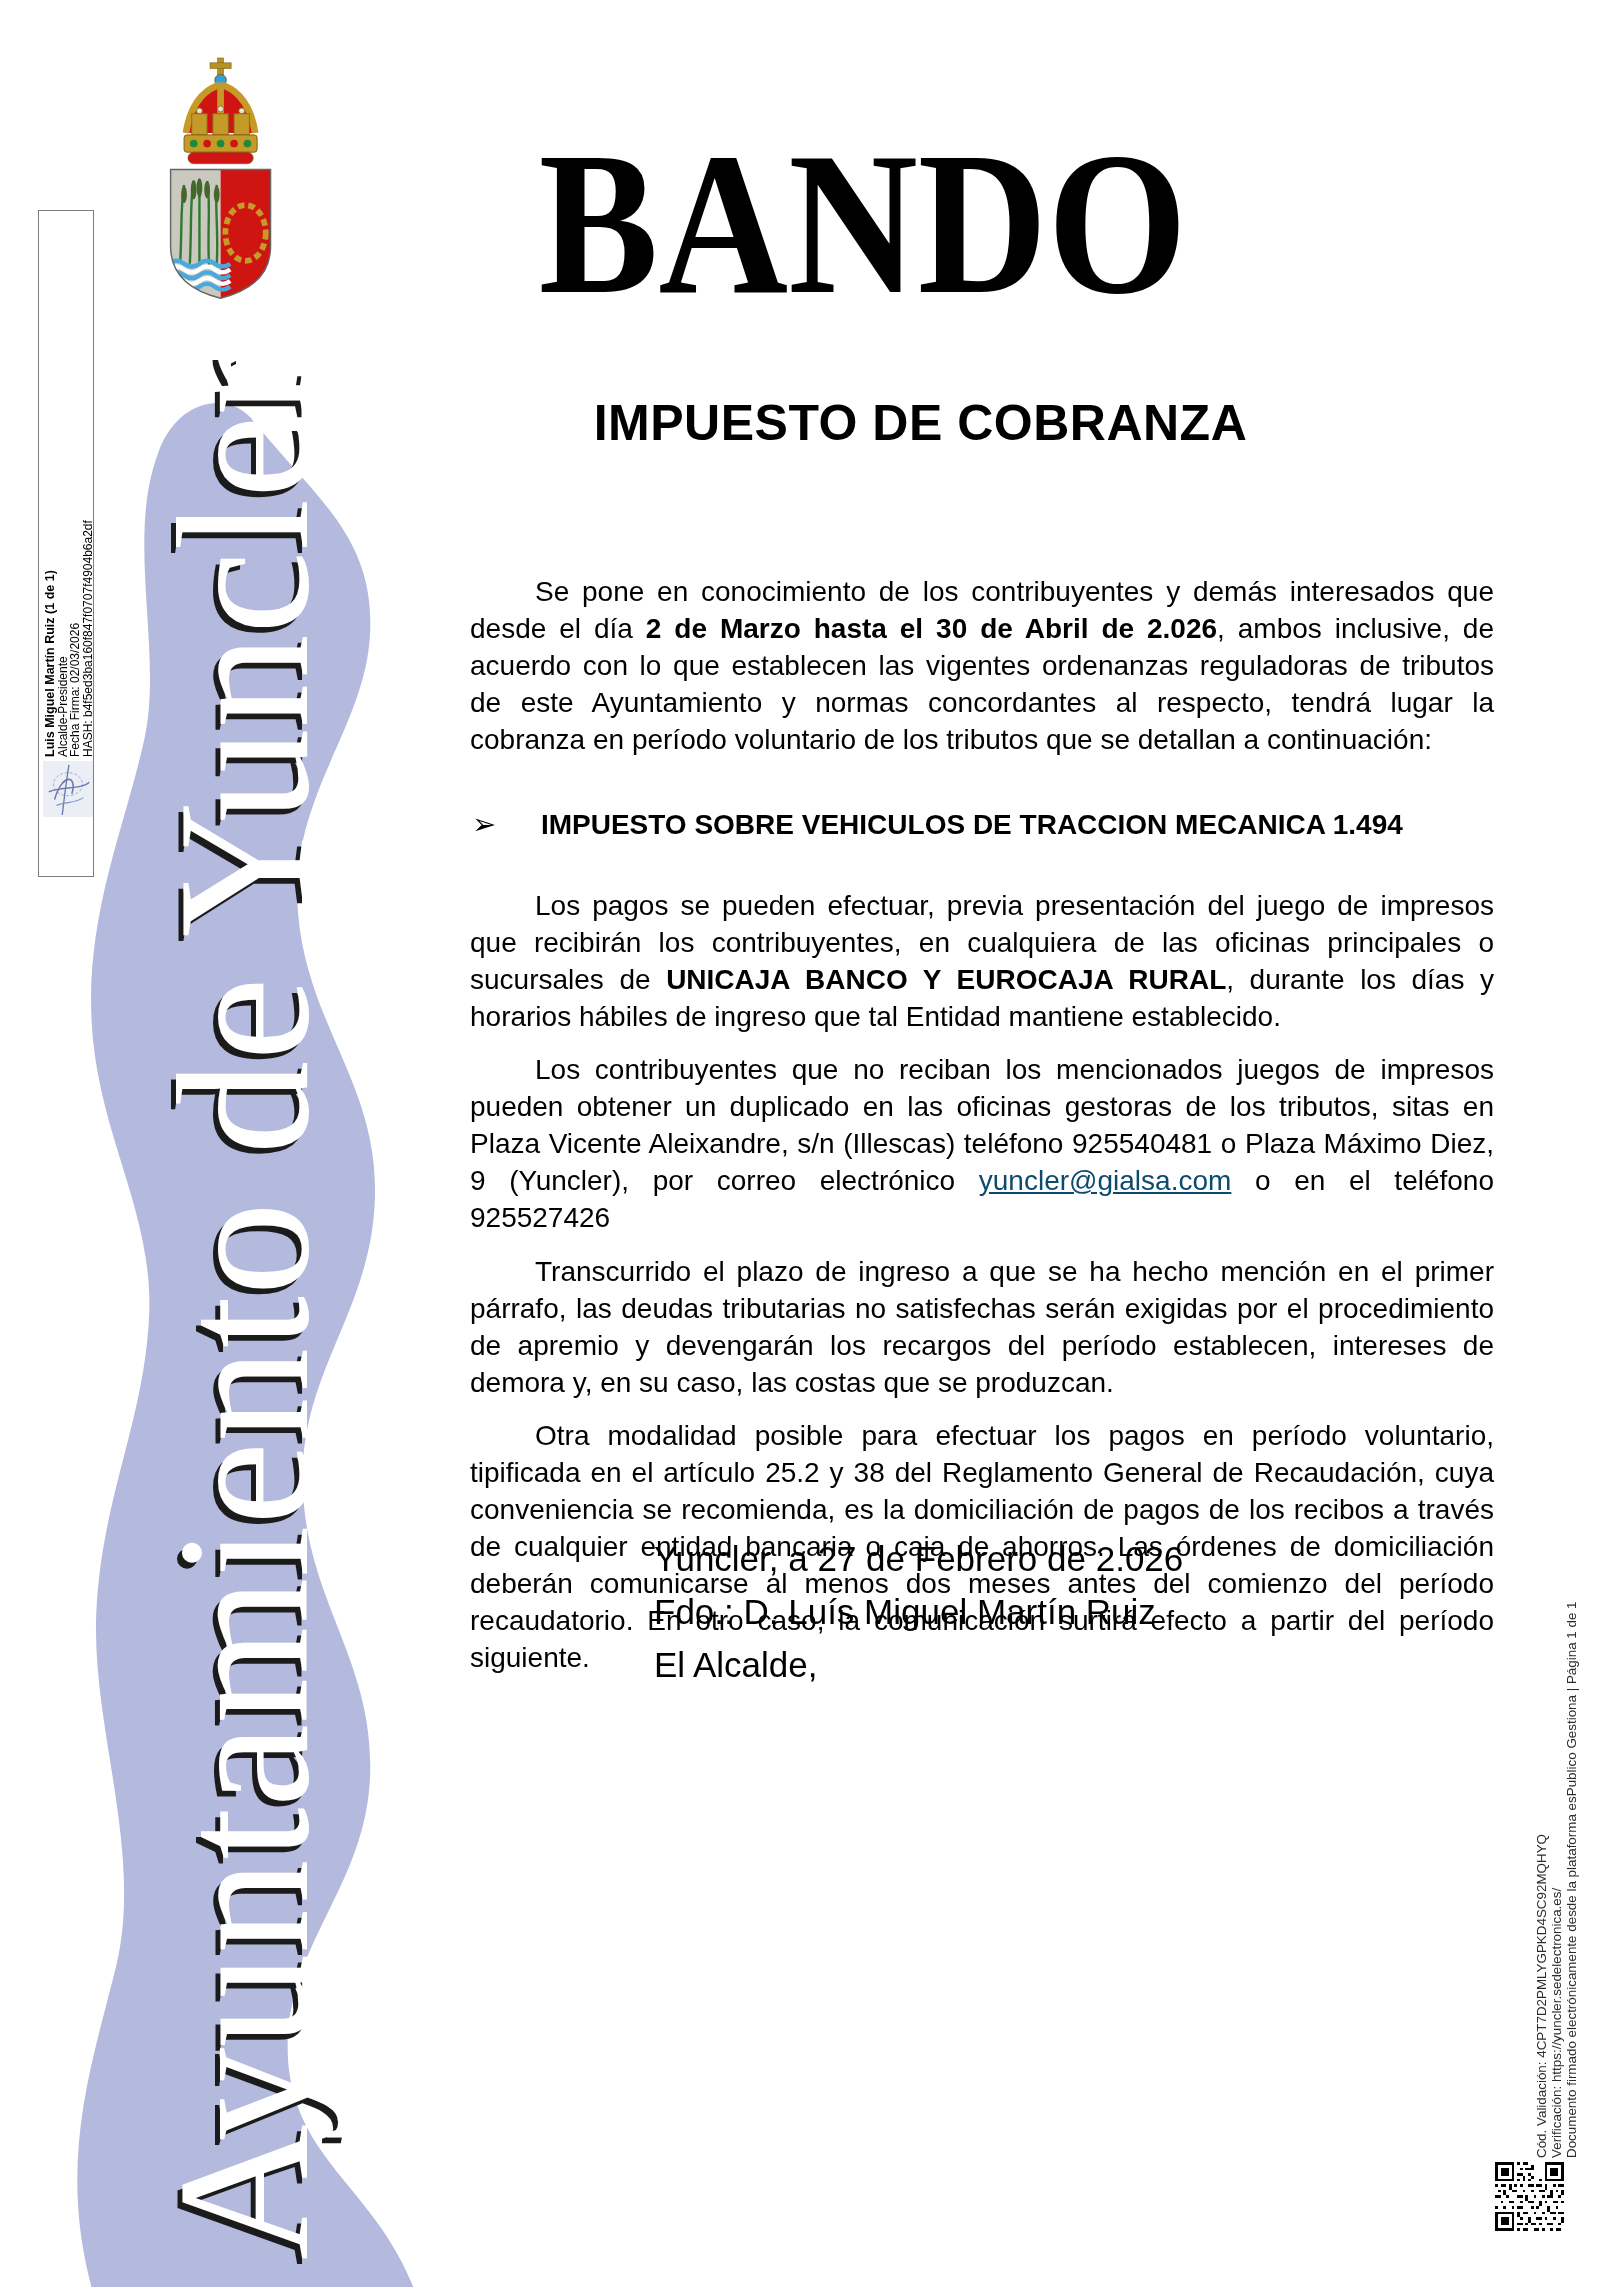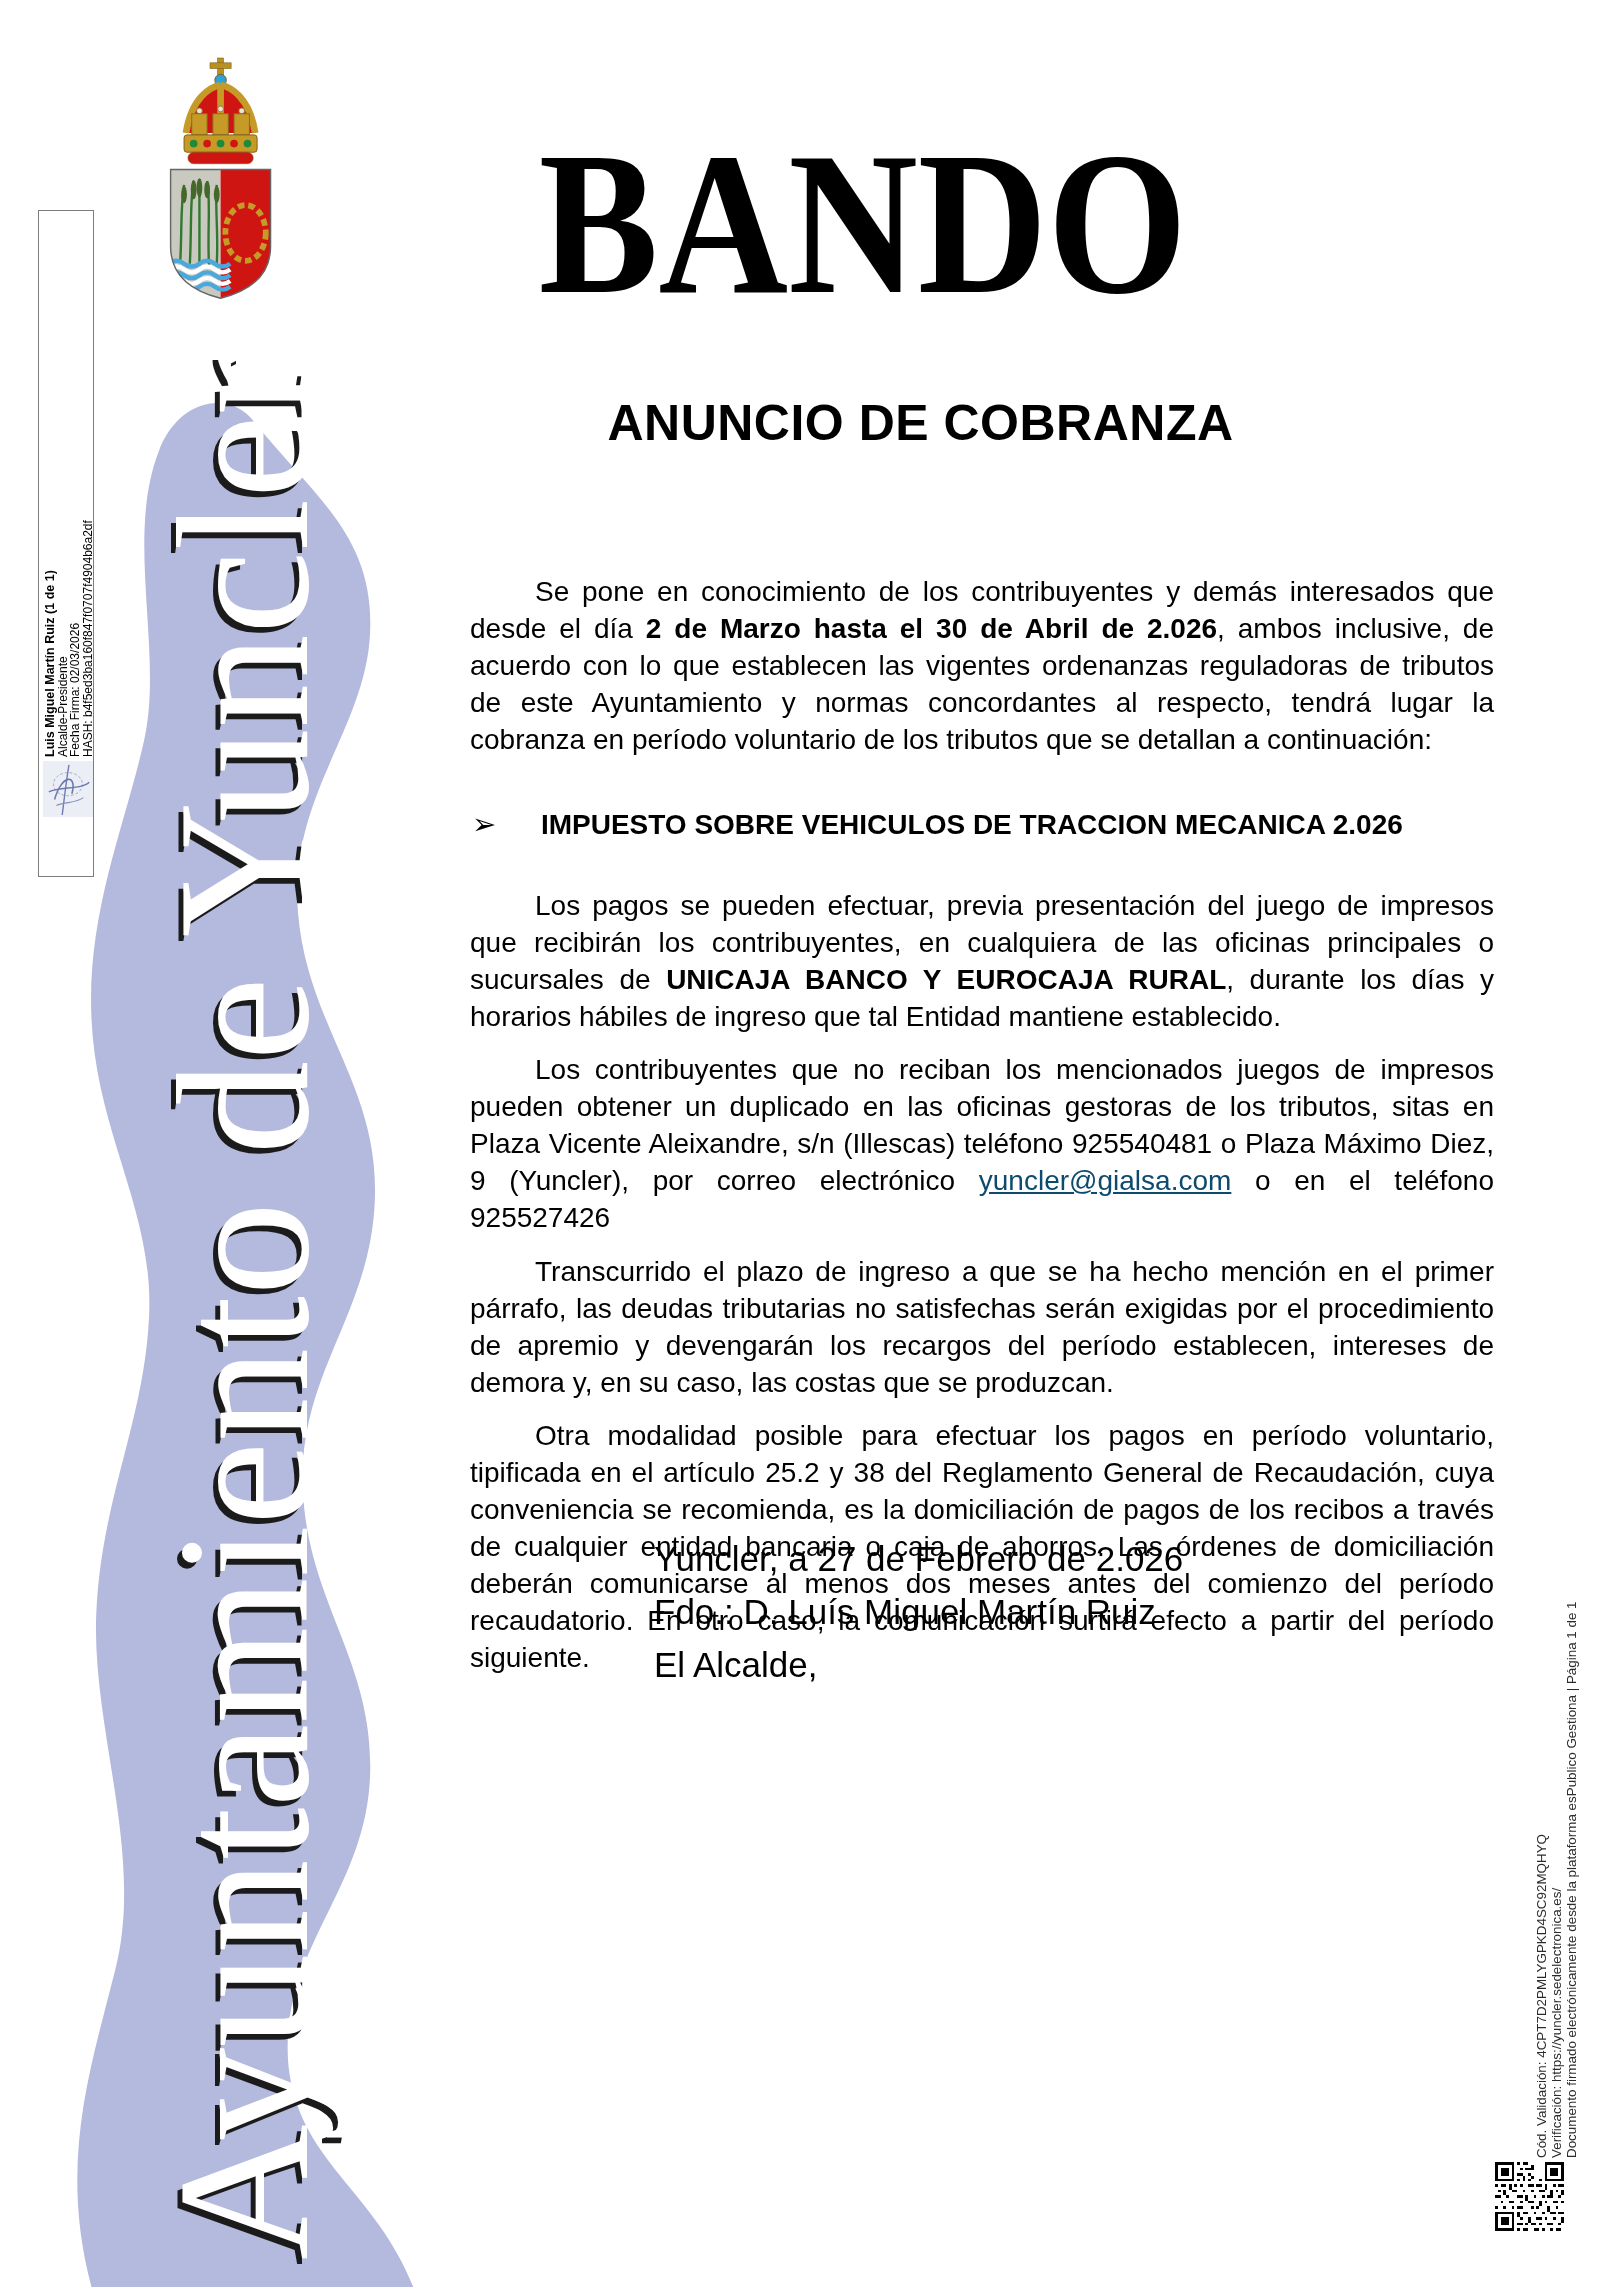--- a/index.html
+++ b/index.html
@@ -134,28 +134,28 @@
     </svg>
   </div>
   <div class="rot sigtext">
     <div class="l1">Luis Miguel Martín Ruiz (1 de 1)</div>
     <div>Alcalde-Presidente</div>
     <div>Fecha Firma: 02/03/2026</div>
     <div>HASH: b4f5ed3ba160f847f0707f4904b6a2df</div>
   </div>
 
   <div class="abs bando">BANDO</div>
-  <div class="abs anuncio">ANUNCIO DE COBRANZA</div>
+  <div class="abs anuncio">IMPUESTO DE COBRANZA</div>
 
   <div class="abs bodytext">
     <p><span>Se pone en conocimiento de los contribuyentes y demás interesados que desde el día </span><b>2 de Marzo hasta el 30 de Abril de 2.026</b><span>, ambos inclusive, de acuerdo con lo que establecen las vigentes ordenanzas reguladoras de tributos de este Ayuntamiento y normas concordantes al respecto, tendrá lugar la cobranza en período voluntario de los tributos que se detallan a continuación:</span></p>
 
     <div class="bullet">
       <span class="arrow">➢</span>
-      <span>IMPUESTO SOBRE VEHICULOS DE TRACCION MECANICA 2.026</span>
+      <span>IMPUESTO SOBRE VEHICULOS DE TRACCION MECANICA 1.494</span>
     </div>
 
     <p><span>Los pagos se pueden efectuar, previa presentación del juego de impresos que recibirán los contribuyentes, en cualquiera de las oficinas principales o sucursales de </span><b>UNICAJA BANCO Y EUROCAJA RURAL</b><span>, durante los días y horarios hábiles de ingreso que tal Entidad mantiene establecido.</span></p>
 
     <p><span>Los contribuyentes que no reciban los mencionados juegos de impresos pueden obtener un duplicado en las oficinas gestoras de los tributos, sitas en Plaza Vicente Aleixandre, s/n (Illescas) teléfono 925540481 o Plaza Máximo Diez, 9 (Yuncler), por correo electrónico </span><a class="maillink" href="#">yuncler@gialsa.com</a><span> o en el teléfono 925527426</span></p>
 
     <p>Transcurrido el plazo de ingreso a que se ha hecho mención en el primer párrafo, las deudas tributarias no satisfechas serán exigidas por el procedimiento de apremio y devengarán los recargos del período establecen, intereses de demora y, en su caso, las costas que se produzcan.</p>
 
     <p>Otra modalidad posible para efectuar los pagos en período voluntario, tipificada en el artículo 25.2 y 38 del Reglamento General de Recaudación, cuya conveniencia se recomienda, es la domiciliación de pagos de los recibos a través de cualquier entidad bancaria o caja de ahorros. Las órdenes de domiciliación deberán comunicarse al menos dos meses antes del comienzo del período recaudatorio. En otro caso, la comunicación surtirá efecto a partir del período siguiente.</p>
   </div>

